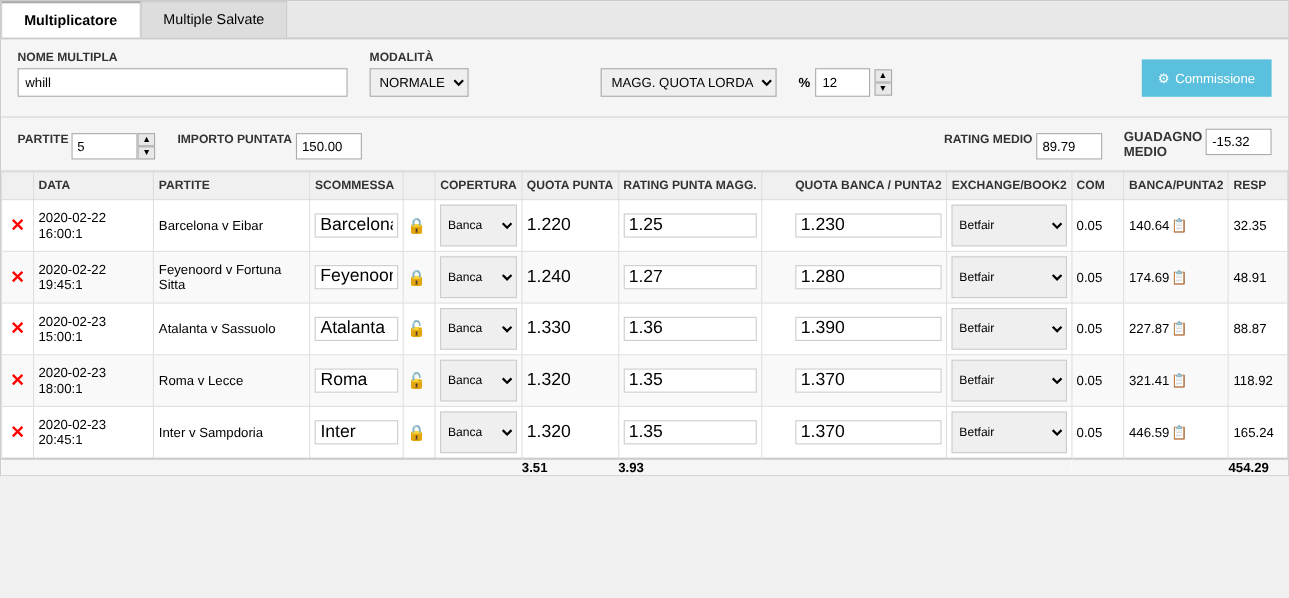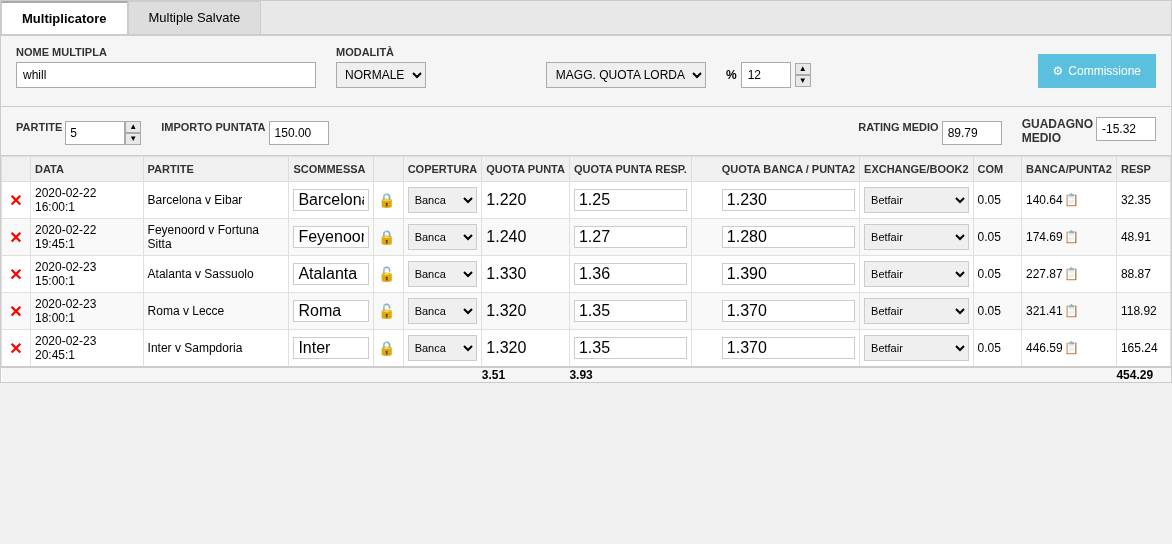--- a/index.html
+++ b/index.html
@@ -113,21 +113,21 @@
       padding: 2px 4px;
       width: 100%;
       font-size: 16px;
       height: 22px;
     }
     .cell-select {
       border: 1px solid #ccc;
       padding: 1px 2px;
       font-size: 11px;
       width: 100%;
-      height: 26px;
+      height: 38px;
     }
     .quota-cell { font-size: 16px; }
     .banca-punta2-cell { display: flex; align-items: center; gap: 2px; }
     .copy-icon { cursor: pointer; font-size: 12px; color: #888; }
 
     .footer-row td { background: #f5f5f5; font-weight: bold; border-top: 2px solid #ccc; }
 
     
     .pct-group { display: flex; align-items: center; gap: 4px; }
     .pct-group span { font-weight: bold; }
@@ -231,21 +231,21 @@
     <table>
       <thead>
         <tr>
           <th class="col-remove"></th>
           <th class="col-data">DATA</th>
           <th class="col-partite">PARTITE</th>
           <th class="col-scommessa">SCOMMESSA</th>
           <th class="col-lock"></th>
           <th class="col-copertura">COPERTURA</th>
           <th class="col-quota-punta">QUOTA PUNTA</th>
-          <th class="col-quota-punta-magg">QUOTA PUNTA RESP.</th>
+          <th class="col-quota-punta-magg">RATING PUNTA MAGG.</th>
           <th class="col-quota-banca">QUOTA BANCA / PUNTA2</th>
           <th class="col-exchange">EXCHANGE/BOOK2</th>
           <th class="col-com">COM</th>
           <th class="col-banca-punta2">BANCA/PUNTA2</th>
           <th class="col-resp">RESP</th>
         </tr>
       </thead>
       <tbody id="table-body">
       <tr>
       <td class="col-remove">

